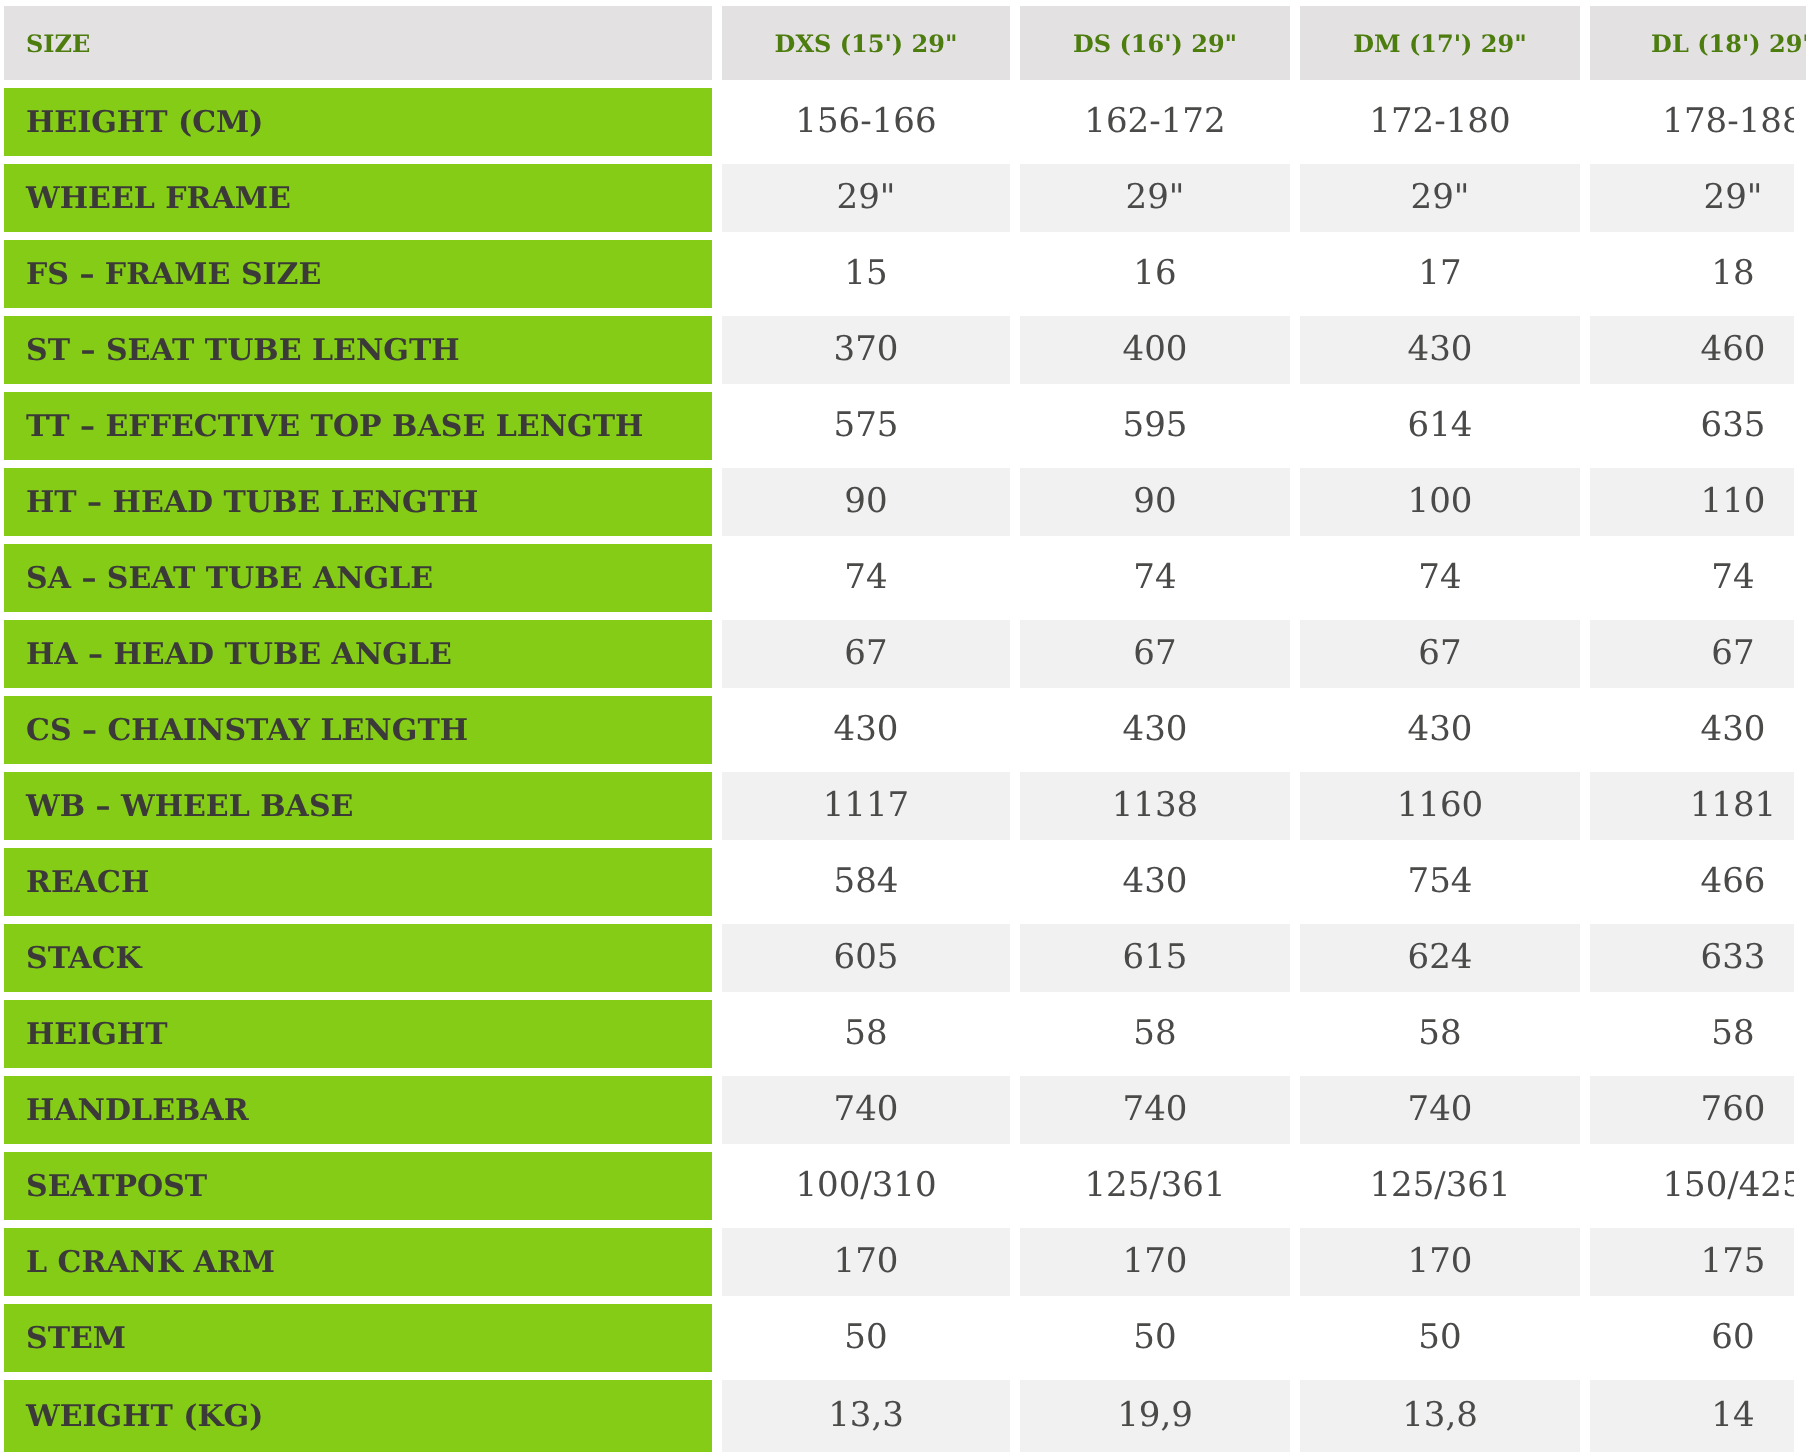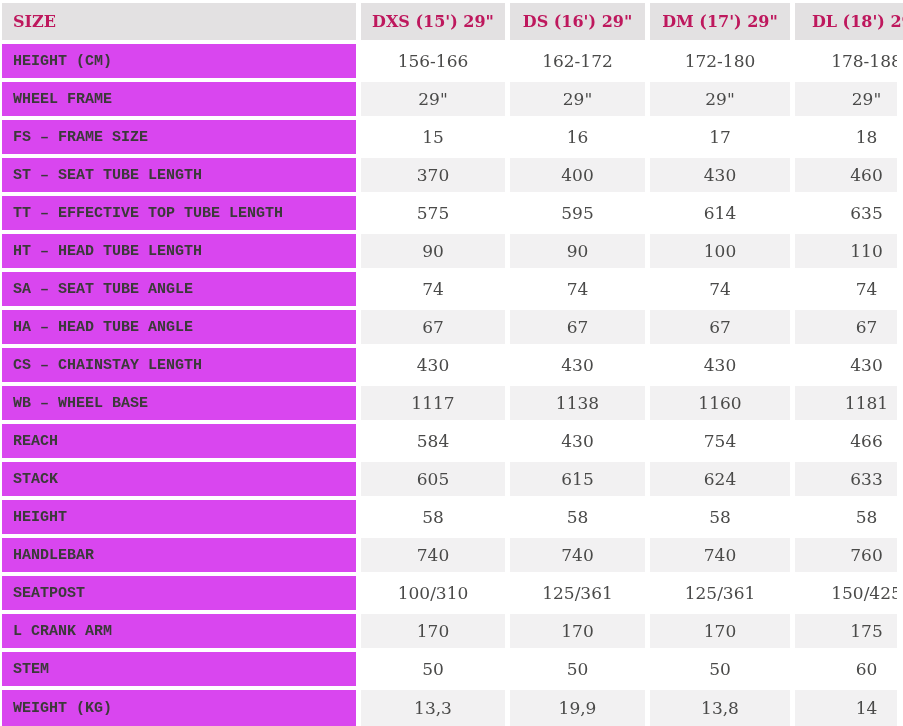--- a/index.html
+++ b/index.html
@@ -30,39 +30,38 @@
 
   th, td {
     box-sizing: border-box;
     vertical-align: middle;
     border-bottom: 4px solid #ffffff;
     white-space: nowrap;
     overflow: hidden;
   }
   thead th {
     background: #e3e1e2;
-    color: #be185d;
-    font-size: 16px;
+    color: #4d7c0f;
+    font-size: 12px;
     font-weight: bold;
     height: 41px;
     text-align: center;
   }
   thead th.label-col {
     text-align: left;
     padding-left: 11px;
   }
   tbody th.label-col {
-    background: #d946ef;
+    background: #84cc16;
     color: #3b3a39;
     font-size: 15px;
     font-weight: bold;
     text-align: left;
     padding-left: 11px;
     height: 38px;
-    font-family: Liberation Mono, monospace;
   }
   tbody td {
     color: #4a4a49;
     font-size: 17px;
     font-weight: normal;
     text-align: center;
     height: 38px;
   }
   
   th + th, th + td, td + td {
@@ -132,21 +131,21 @@
         <td>18</td>
       </tr>
       <tr>
         <th class="label-col">ST – SEAT TUBE LENGTH</th>
         <td>370</td>
         <td>400</td>
         <td>430</td>
         <td>460</td>
       </tr>
       <tr>
-        <th class="label-col">TT – EFFECTIVE TOP TUBE LENGTH</th>
+        <th class="label-col">TT – EFFECTIVE TOP BASE LENGTH</th>
         <td>575</td>
         <td>595</td>
         <td>614</td>
         <td>635</td>
       </tr>
       <tr>
         <th class="label-col">HT – HEAD TUBE LENGTH</th>
         <td>90</td>
         <td>90</td>
         <td>100</td>

